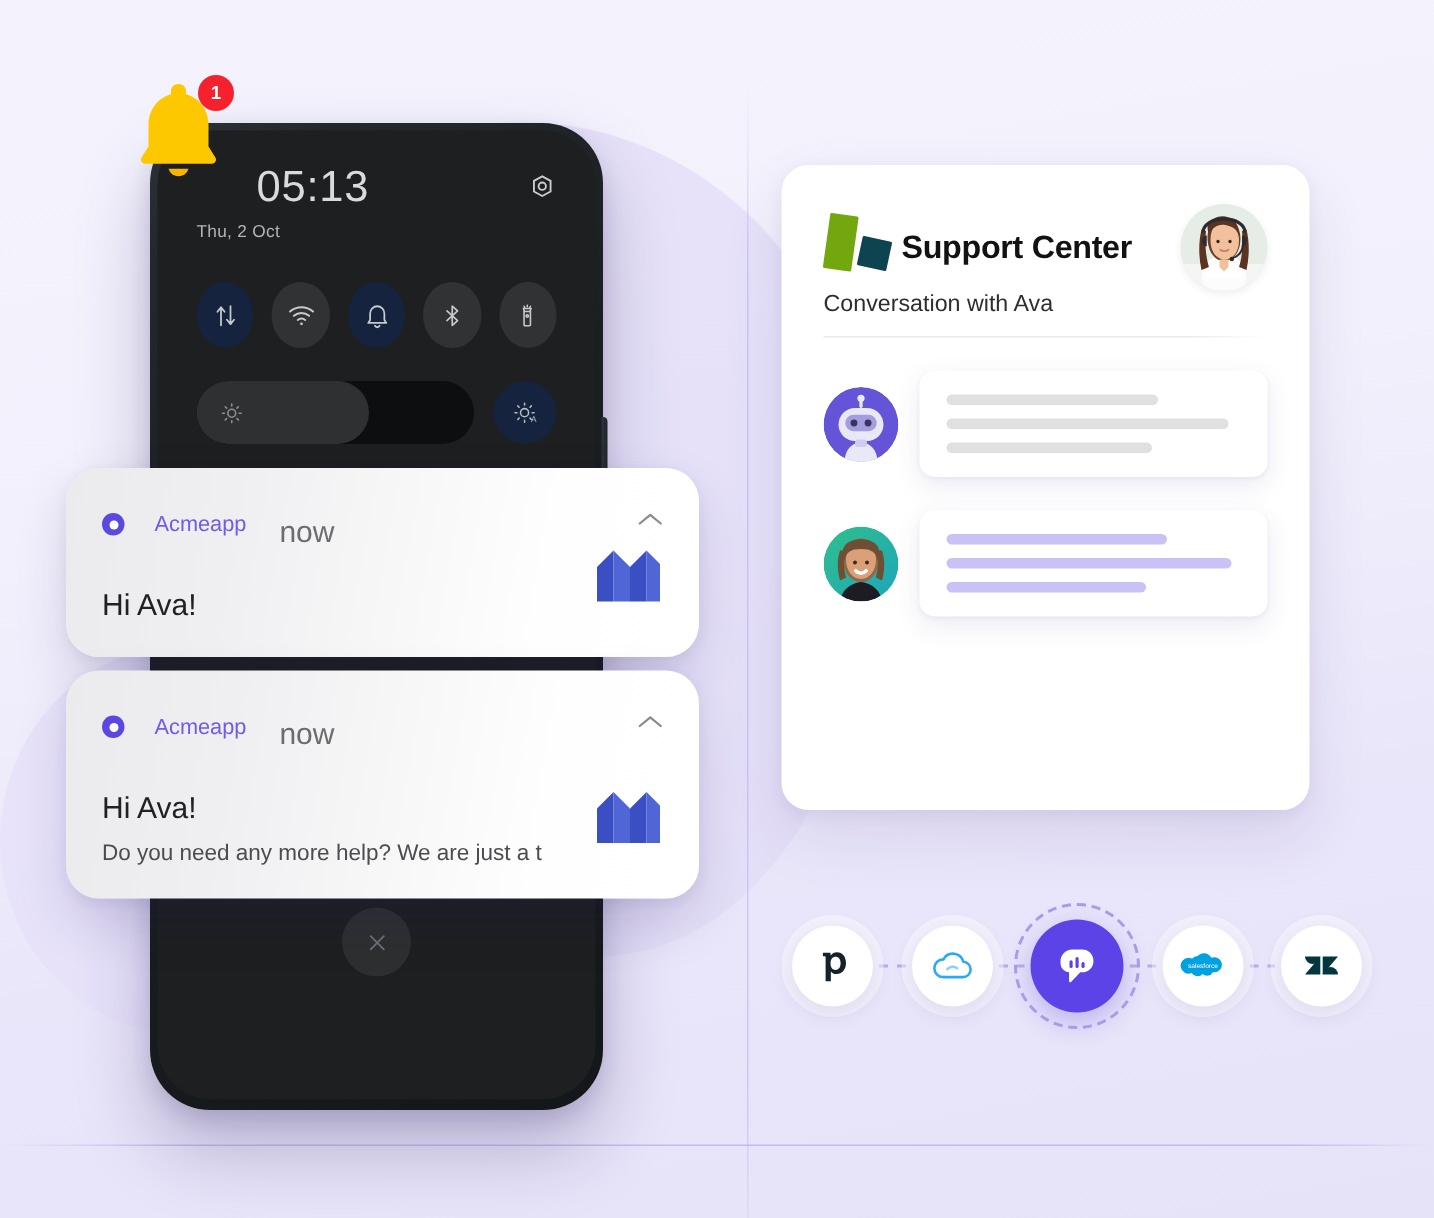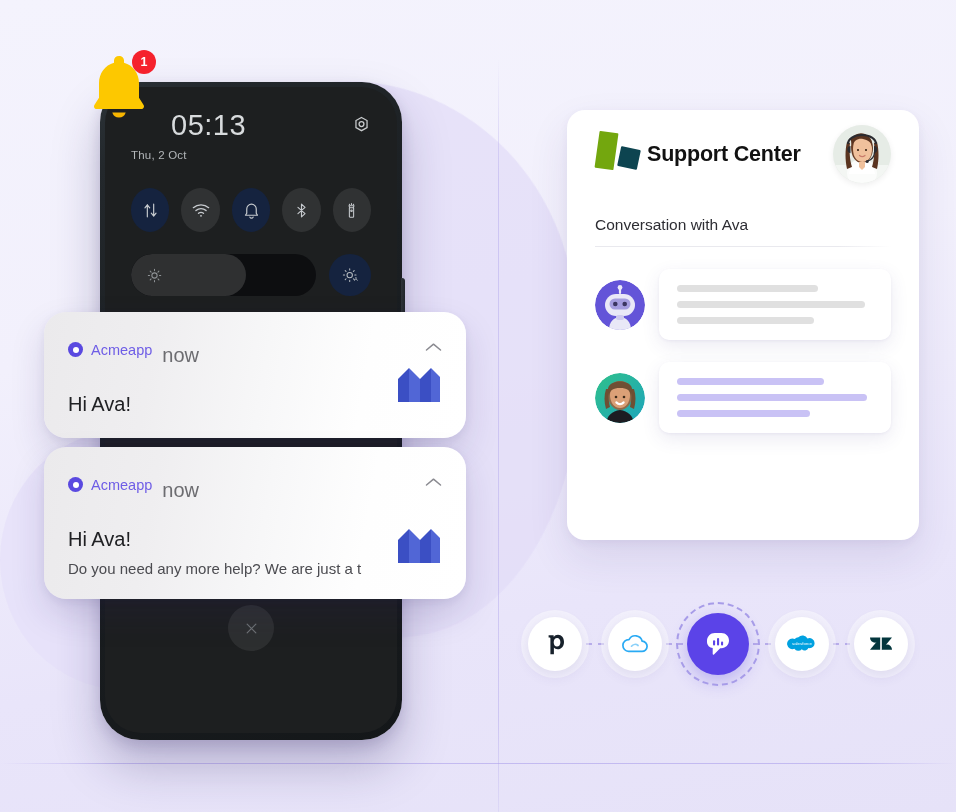--- a/index.html
+++ b/index.html
@@ -119,21 +119,21 @@
   
   .notif {
     position: absolute; left: 44px; width: 422px;
     border-radius: 22px;
     background: linear-gradient(100deg, #ebeaec 0%, #efeef0 26%, #f7f7f8 52%, #fefefe 75%, #ffffff 100%);
     box-shadow: 0 16px 34px rgba(48,36,100,.15), 0 3px 9px rgba(48,36,100,.07);
     padding: 20px 24px 22px 24px;
   }
   .notif-1 { top: 312px; }
   .notif-2 { top: 447px; }
-  .notif-head { display: flex; align-items: center; gap: 8px; }
+  .notif-head { display: flex; align-items: center; gap: 20px; }
   .app-dot {
     width: 15px; height: 15px; border-radius: 50%;
     background: #5a49e0;
     display: flex; align-items: center; justify-content: center;
   }
   .app-dot::after {
     content: ""; width: 6px; height: 6px; border-radius: 50%; background: #fff;
   }
   .app-name { color: #6e5de6; font-size: 14.5px; }
   .app-when { color: #6c6c70; font-size: 20px; margin-left: 2px; margin-top: 12px; }
@@ -145,25 +145,25 @@
   }
   .notif-body {
     margin-top: 9px; font-size: 15px; color: #4b4b50;
     white-space: nowrap; overflow: hidden;
     max-width: 305px;
   }
   .m-logo { position: absolute; right: 24px; bottom: 30px; }
 
   
   .card {
-    position: absolute; left: 567px; top: 110px;
+    position: absolute; left: 521px; top: 110px;
     width: 352px; height: 430px;
     background: #fff; border-radius: 18px;
     box-shadow: 0 18px 40px rgba(60,46,120,.11), 0 3px 10px rgba(60,46,120,.06);
-    padding: 15px 28px;
+    padding: 26px 28px;
   }
   .card-head { display: flex; align-items: center; }
   .brand-mark { position: relative; width: 46px; height: 44px; flex: 0 0 auto; }
   .brand-g {
     position: absolute; left: 2px; top: 0;
     width: 19px; height: 37px; background: #73a70e;
     transform: rotate(8deg); border-radius: 1px;
   }
   .brand-t {
     position: absolute; left: 24px; top: 16px;
@@ -172,21 +172,21 @@
   }
   .card-title {
     font-size: 21.5px; font-weight: 700; color: #121212;
     letter-spacing: -.2px; margin-left: 6px;
   }
   .agent-ava {
     margin-left: auto; width: 58px; height: 58px; border-radius: 50%;
     overflow: hidden; background: #eef1ee;
     box-shadow: 0 2px 6px rgba(0,0,0,.07);
   }
-  .conv-label { margin-top: 33px; font-size: 15.5px; color: #2d2d33; }
+  .conv-label { font-size: 15.5px; color: #2d2d33; }
   .conv-rule {
     margin-top: 12px; height: 1px;
     background: linear-gradient(to right, #e9e9ee 0%, #e9e9ee 82%, rgba(233,233,238,0) 100%);
   }
   .msg-row { display: flex; align-items: center; gap: 14px; margin-top: 22px; }
   .msg-ava { width: 50px; height: 50px; border-radius: 50%; flex: 0 0 auto; overflow: hidden; }
   .bubble {
     flex: 1; background: #fff; border-radius: 10px;
     box-shadow: 0 6px 18px rgba(70,55,140,.10), 0 1px 3px rgba(70,55,140,.06);
     padding: 16px 18px;

